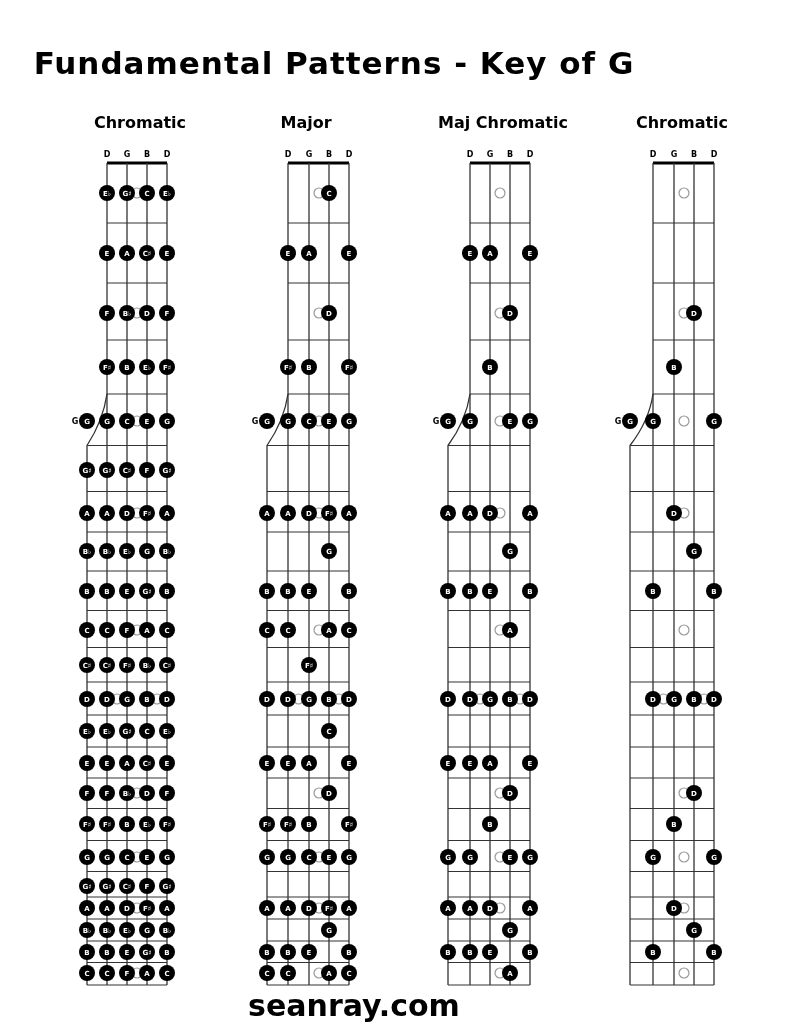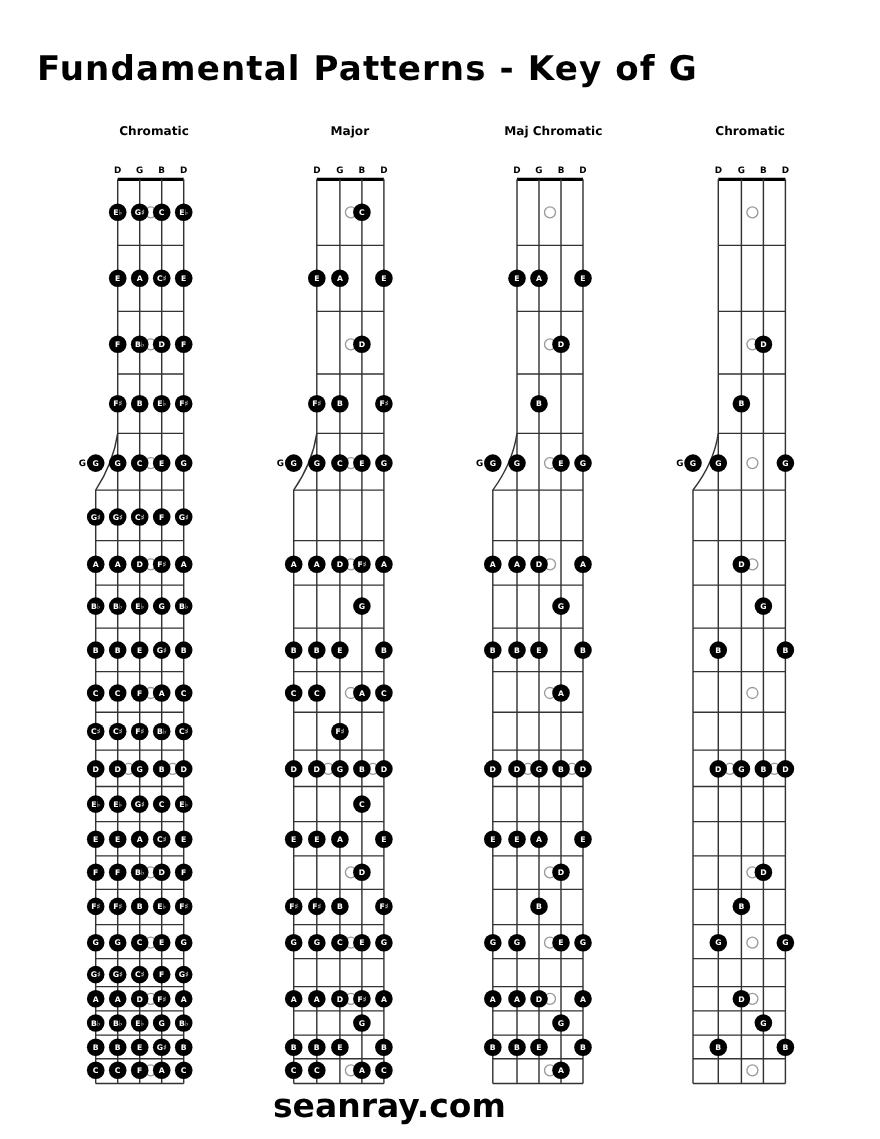--- a/index.html
+++ b/index.html
@@ -1,35 +1,35 @@
 <!DOCTYPE html>
 <html><head>
 <meta charset="utf-8">
 <style>
   html, body { margin:0; padding:0; background:#ffffff; }
   body { width:800px; height:1035px; position:relative; overflow:hidden;
          font-family:"DejaVu Sans", sans-serif; color:#000; }
   .title { position:absolute; left:0; top:45px; width:668px; text-align:center;
            font-family:"DejaVu Sans", sans-serif; font-weight:bold; font-size:31px;
            letter-spacing:1px; }
-  .panel-title { position:absolute; top:113px; font-size:11px; font-weight:bold;
+  .panel-title { position:absolute; top:113px; font-size:16px; font-weight:bold;
                  text-align:center; width:140px; }
   .footer { position:absolute; left:0; top:988px; width:708px; text-align:center;
             font-family:"DejaVu Sans", sans-serif; font-weight:bold; font-size:30px; }
   svg.board { position:absolute; left:0; top:0; }
   .str-label { font-family:"DejaVu Sans", sans-serif; font-size:8px; font-weight:bold; }
   .note-text { font-family:"DejaVu Sans", sans-serif; font-size:7px; font-weight:bold; fill:#fff; }
 </style>
 </head>
 <body>
 
 <div class="title">Fundamental Patterns - Key of G</div>
 
 <div class="panel-title" style="left:70px">Chromatic</div>
-<div class="panel-title" style="left:248px">Major</div>
+<div class="panel-title" style="left:236px">Major</div>
 <div class="panel-title" style="left:433px">Maj Chromatic</div>
 <div class="panel-title" style="left:612px">Chromatic</div>
 
 <svg class="board" id="boards" width="800" height="1035">
     <g>
       <text x="107" y="157" text-anchor="middle" class="str-label">D</text>
       <text x="127" y="157" text-anchor="middle" class="str-label">G</text>
       <text x="147" y="157" text-anchor="middle" class="str-label">B</text>
       <text x="167" y="157" text-anchor="middle" class="str-label">D</text>
       <line x1="107" y1="163" x2="167" y2="163" stroke="#000" stroke-width="3"></line>

